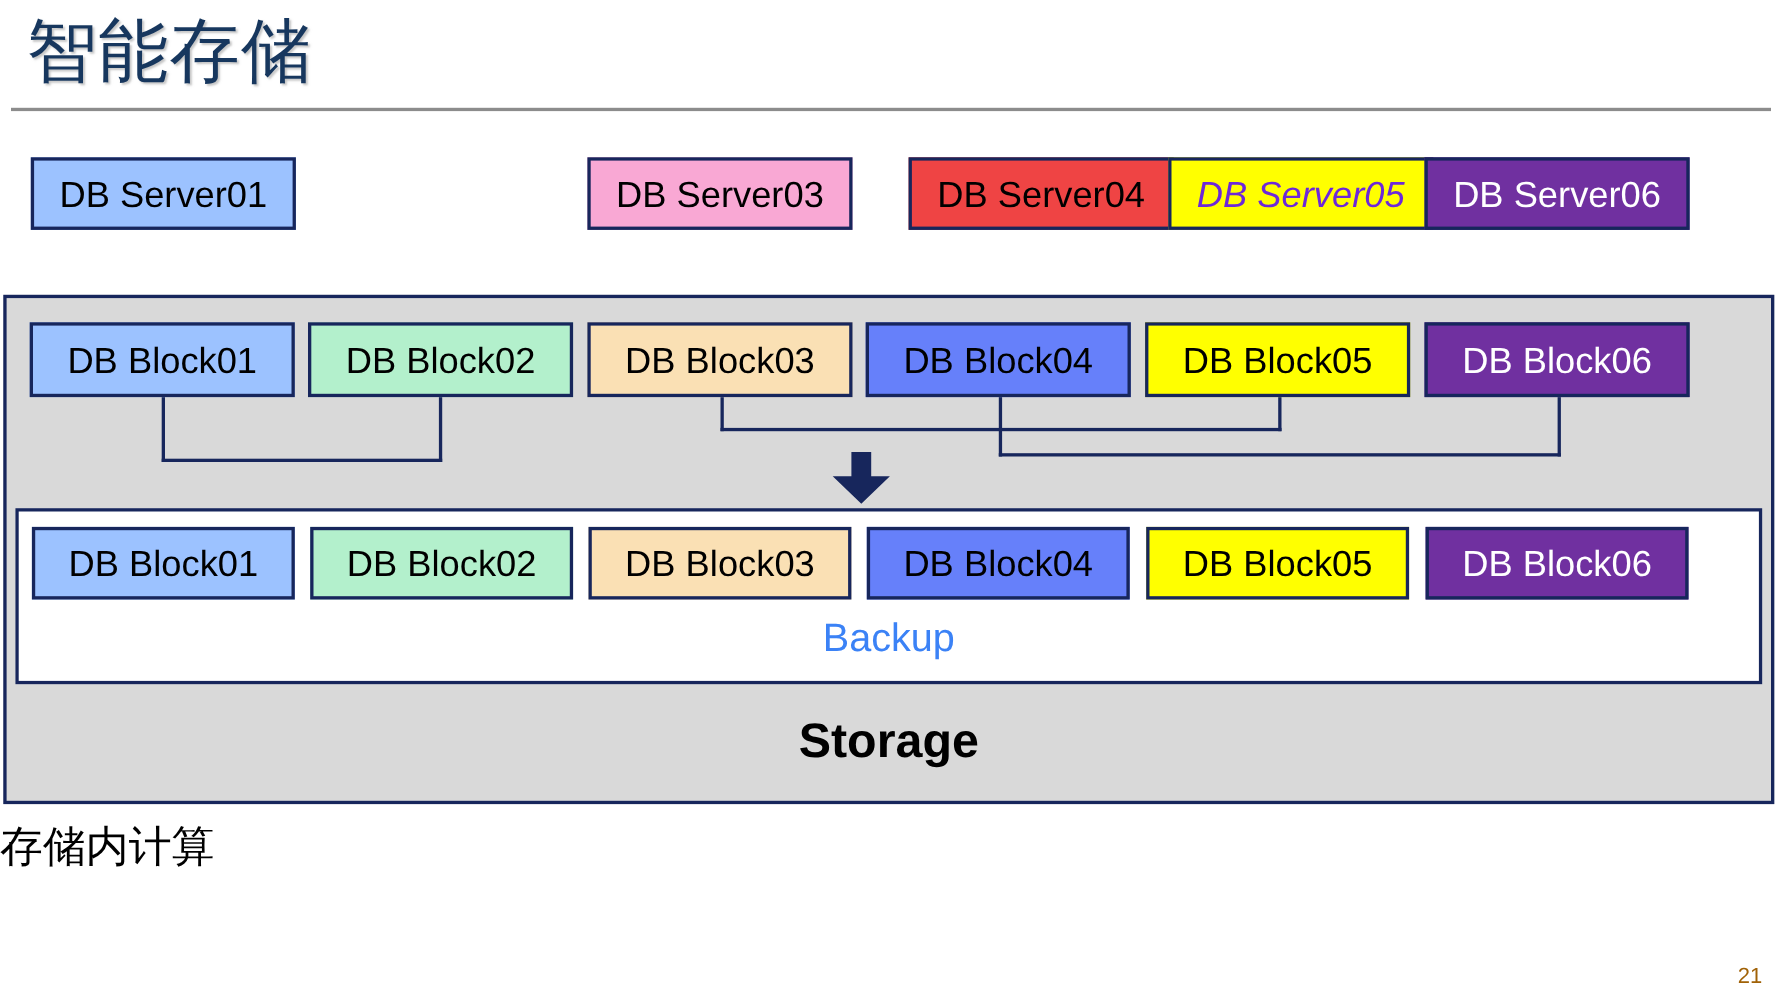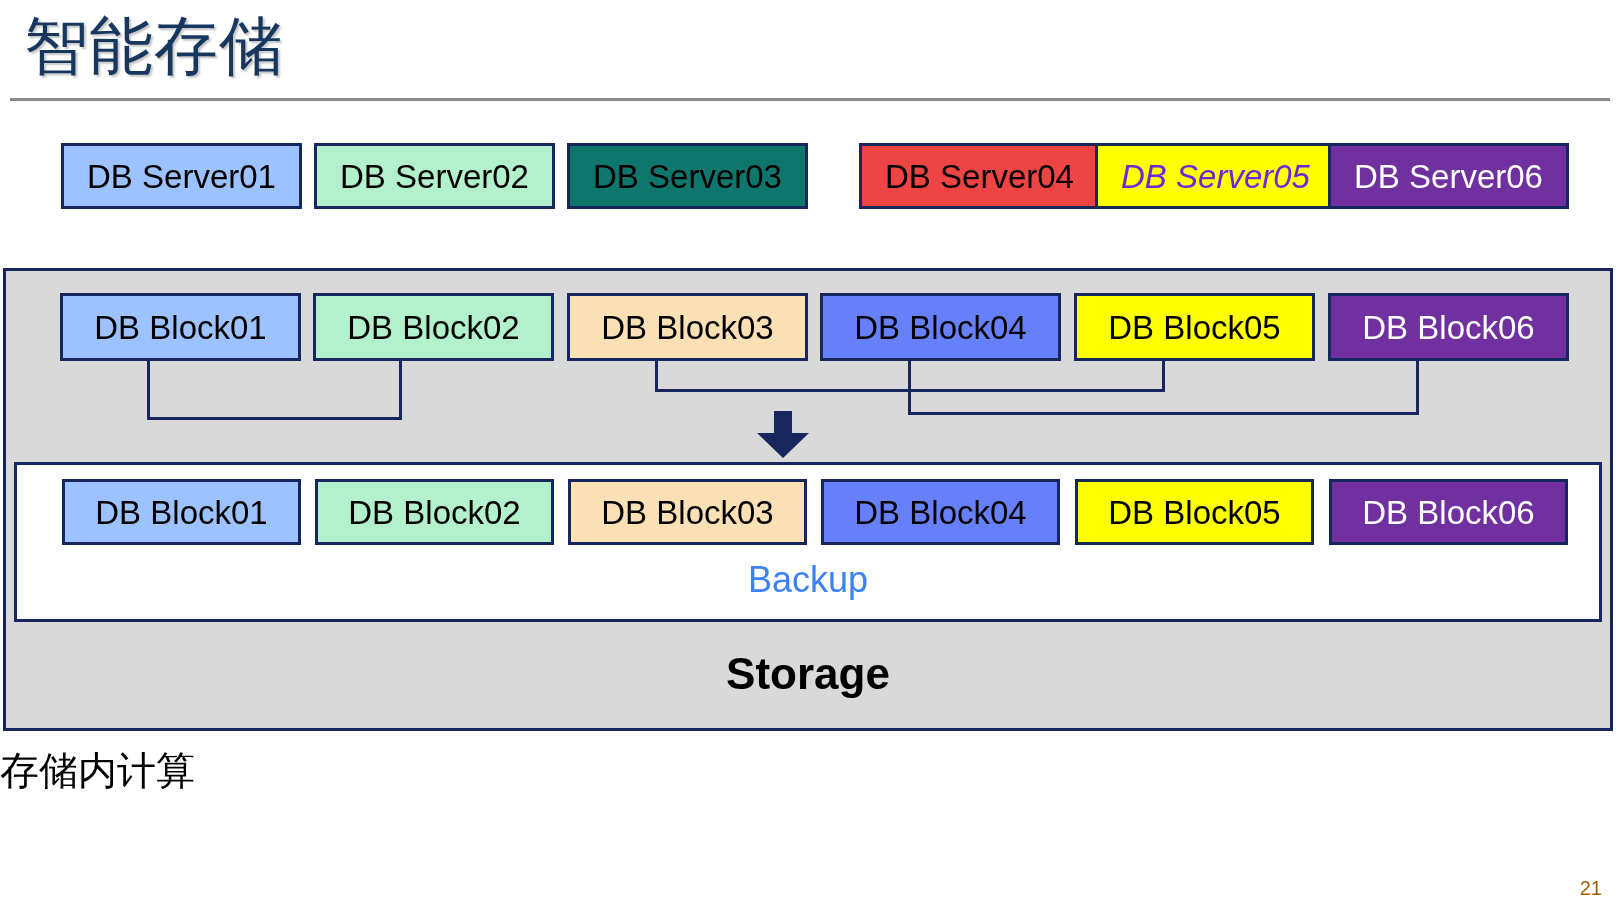--- a/index.html
+++ b/index.html
@@ -47,21 +47,20 @@
     box-sizing: border-box;
     border: 3px solid #17265C;
     display: flex;
     align-items: center;
     justify-content: center;
     font-size: 33px;
     line-height: 1;
     color: #000000;
     white-space: nowrap;
     font-family: "Liberation Sans", sans-serif;
-    margin-left: 33px;
   }
   .node.dark-fill { color: #FFFFFF; }
 
   
   .server { top: 143px; height: 66px; }
 
   
   #storage-panel {
     position: absolute;
     left: 3px;
@@ -191,24 +190,21 @@
   <div id="blocks-backup"></div>
 
   <div id="caption">
     <div>存储内计算</div>
   </div>
 
   <div id="page-number">21</div>
 <div class="node server" style="left: 28px; width: 241px; background: rgb(156, 194, 255); color: rgb(0, 0, 0);">
       <span>DB Server01</span>
     </div>
-    <div class="node server" style="left: 281px; width: 241px; background: rgb(179, 240, 204); color: rgb(0, 0, 0);">
-      <span>DB Server02</span>
-    </div>
-    <div class="node server" style="left: 534px; width: 241px; background: #0f766e; color: rgb(0, 0, 0);">
+    <div class="node server" style="left: 534px; width: 241px; background: #f9a8d4; color: rgb(0, 0, 0);">
       <span>DB Server03</span>
     </div>
     <div class="node server" style="left: 826px; width: 241px; background: #ef4444; color: rgb(0, 0, 0);">
       <span>DB Server04</span>
     </div>
     <div class="node server" style="left: 1062px; width: 241px; background: rgb(255, 255, 0); color: #6d28d9; font-style: italic;">
       <span>DB Server05</span>
     </div>
     <div class="node server dark-fill" style="left: 1295px; width: 241px; background: rgb(112, 48, 160); color: rgb(255, 255, 255);">
       <span>DB Server06</span>

